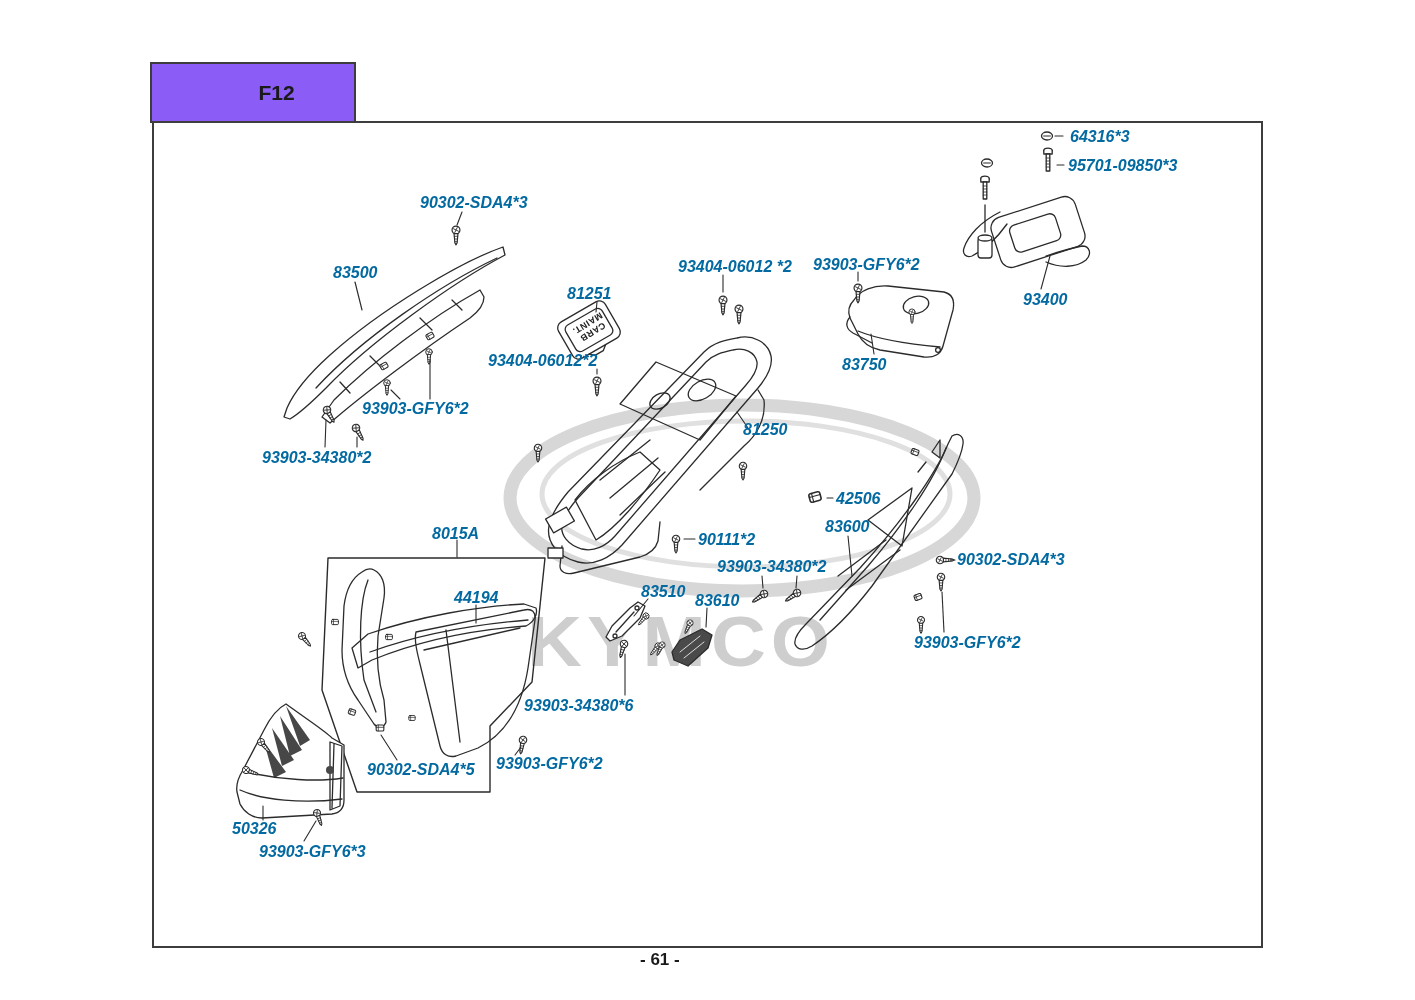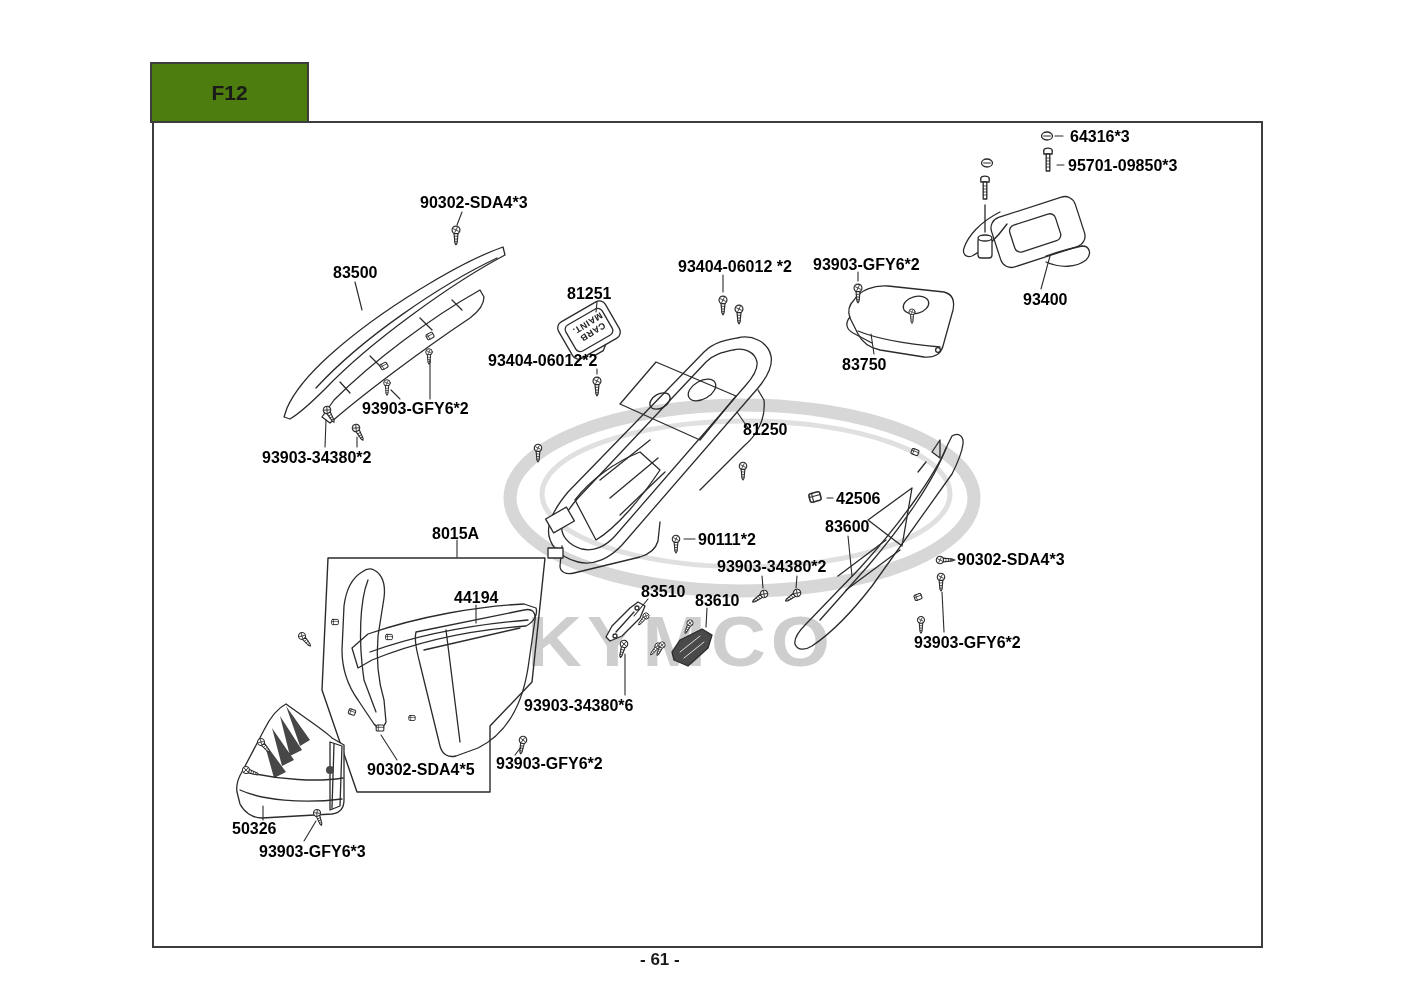--- a/index.html
+++ b/index.html
@@ -1,28 +1,28 @@
 <!DOCTYPE html>
 <html><head>
 <meta charset="utf-8">
 <style>
   html,body{margin:0;padding:0;background:#ffffff;}
   #page{position:relative;width:1415px;height:1000px;background:#ffffff;overflow:hidden;
         font-family:"Liberation Sans", sans-serif;color:#1a1a1a;}
   .frame{position:absolute;border:2px solid #3d3d3d;background:transparent;}
   #f12-box{left:150px;top:62px;width:155px;height:57px;display:flex;align-items:center;justify-content:center;
-           font-size:21px;font-weight:bold;background:#4d7c0f;z-index:4;}
+           font-size:21px;font-weight:bold;background:#8b5cf6;z-index:4;padding-left:47px;}
   #main-border{left:152px;top:121px;width:1107px;height:823px;z-index:0;}
   #page-title{position:absolute;left:364px;top:78px;font-size:22px;font-weight:bold;white-space:pre;z-index:4;}
   #page-number{position:absolute;left:640px;top:950px;width:140px;font-size:17px;font-weight:bold;z-index:4;}
   #wm-text{position:absolute;left:527px;top:601px;font-size:76px;font-weight:bold;color:#cecece;
            letter-spacing:5px;z-index:1;transform:scaleY(0.93);transform-origin:left top;}
   svg.layer{position:absolute;left:0;top:0;z-index:2;}
   svg#wm-ellipse{z-index:1;}
-  .plabel{position:absolute;font-size:16px;font-weight:bold;white-space:nowrap;z-index:3;color:#000000;}
+  .plabel{position:absolute;font-size:16px;font-weight:bold;white-space:nowrap;z-index:3;color:#0369a1;font-style:italic;}
   #carb-text{position:absolute;left:564px;top:317px;width:52px;text-align:center;font-size:9px;font-weight:bold;
              line-height:1.15;transform:rotate(148deg);z-index:3;color:#222;letter-spacing:0.5px;}
 </style>
 </head>
 <body>
 
 <div id="page">
 
   <svg id="wm-ellipse" class="layer" width="1415" height="1000">
     <ellipse cx="742" cy="498" rx="232" ry="93" fill="none" stroke="#d7d7d7" stroke-width="13"></ellipse>

